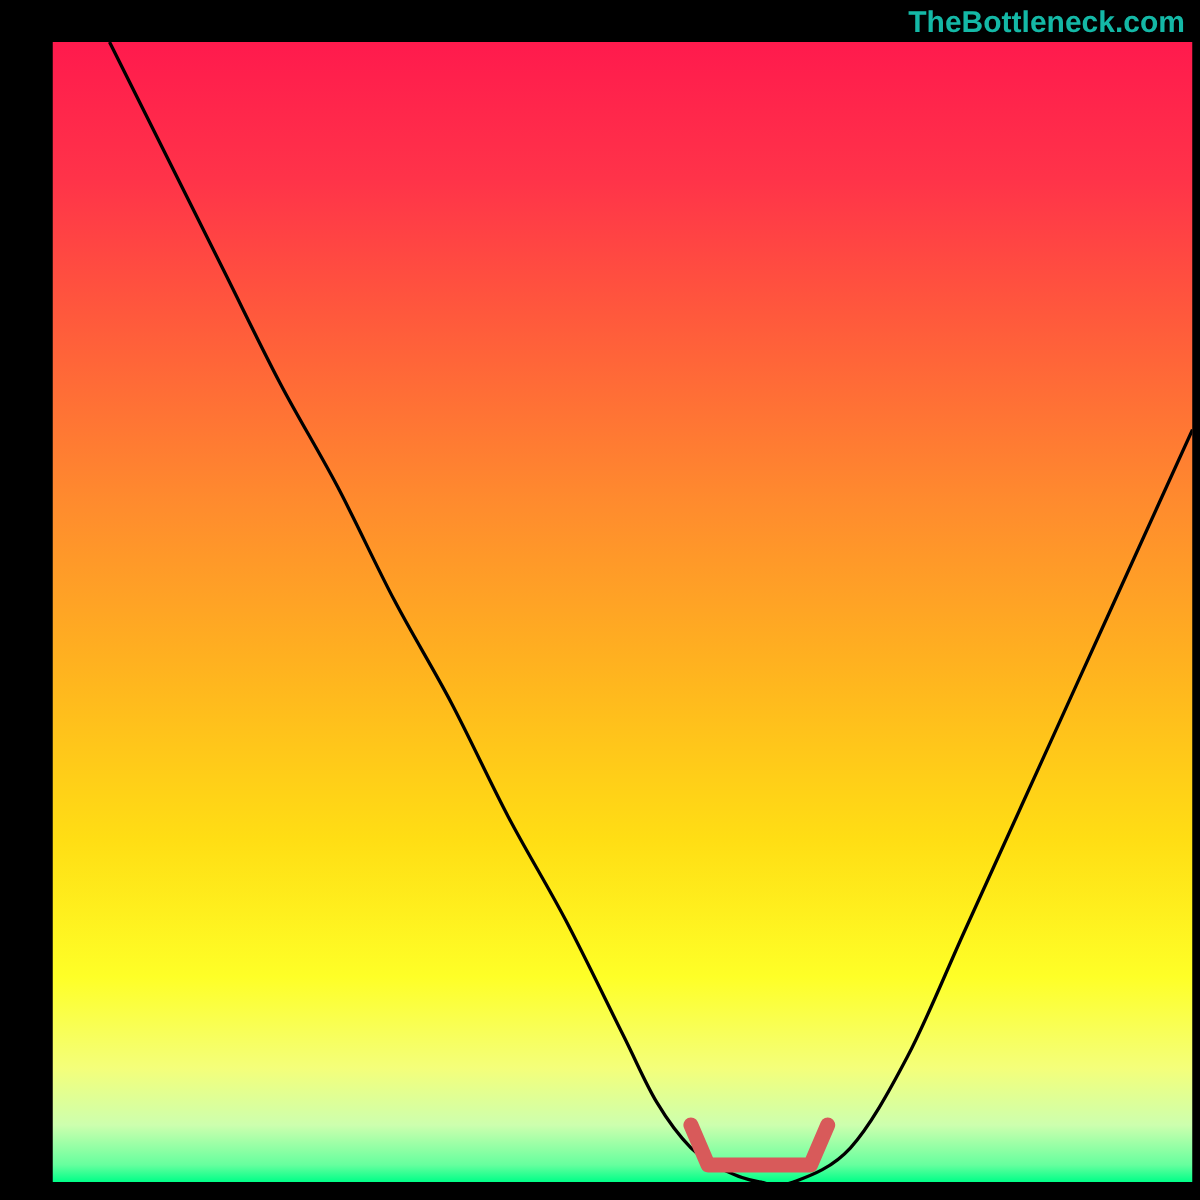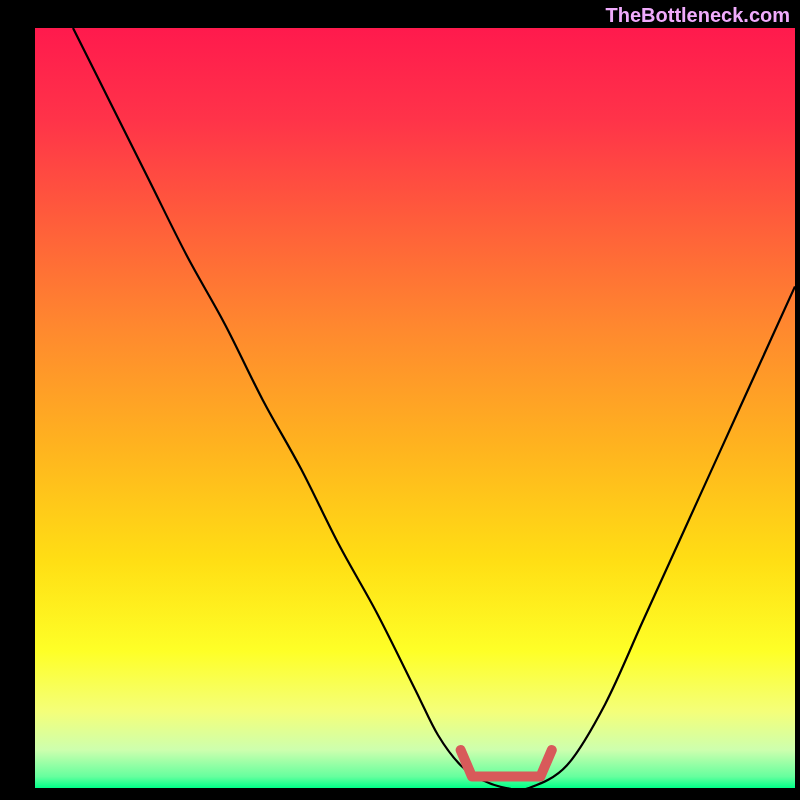--- a/index.html
+++ b/index.html
@@ -9,21 +9,21 @@
     width: 800px;
     height: 800px;
     overflow: hidden;
     position: relative;
     font-family: Arial, Helvetica, sans-serif;
   }
   .attribution {
     position: absolute;
     top: 4px;
     right: 10px;
-    color: #f0abfc;
+    color: #14b8a6;
     font-size: 20px;
     font-weight: bold;
     z-index: 10;
   }
   .plot-frame {
     position: absolute;
     left: 35px;
     top: 28px;
     width: 760px;
     height: 760px;

